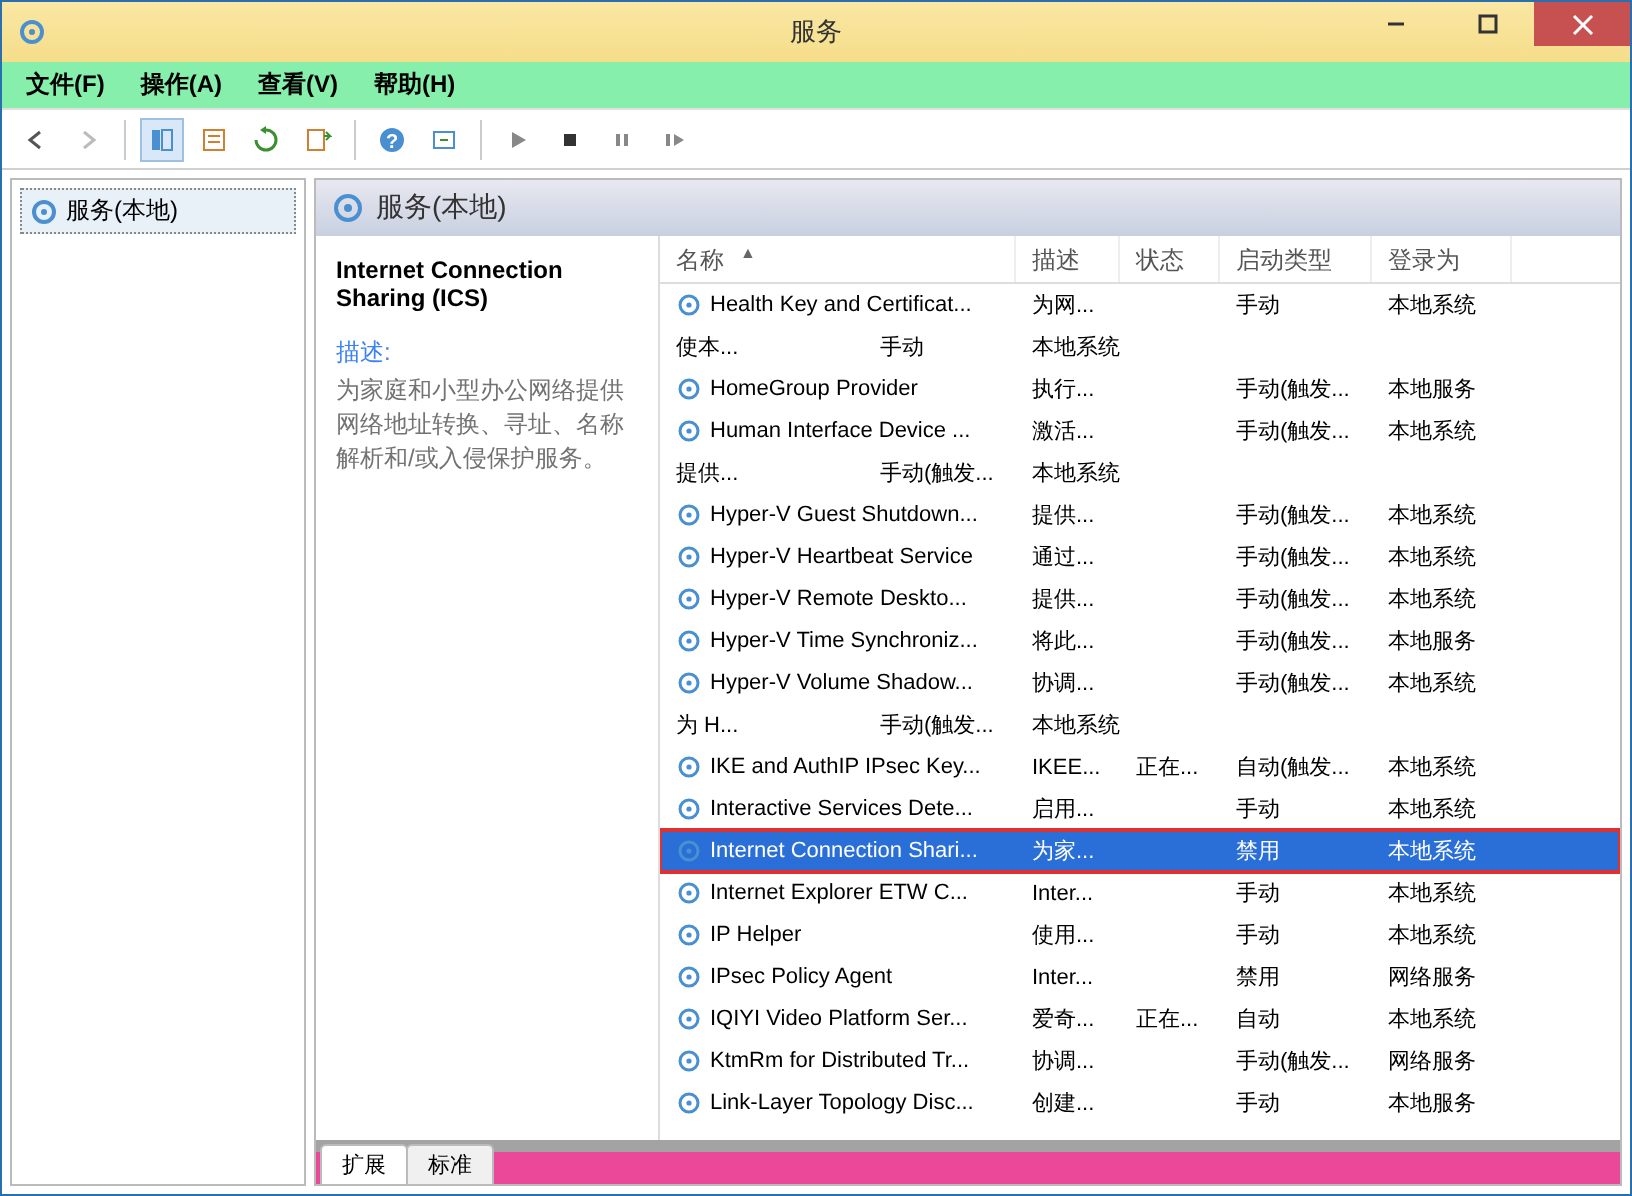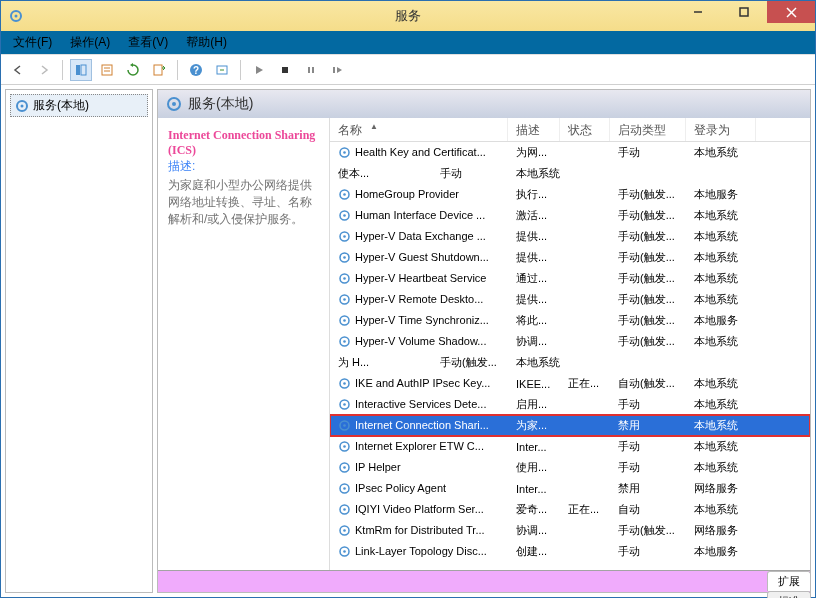--- a/index.html
+++ b/index.html
@@ -4,52 +4,52 @@
 <style>
 * { box-sizing: border-box; margin: 0; padding: 0; }
 body { font-family: "Microsoft YaHei", "Segoe UI", sans-serif; font-size: 12px; background: #fff; }
 .window { width: 816px; height: 598px; border: 1px solid #2a6fb0; display: flex; flex-direction: column; background: #fff; }
 .titlebar { height: 30px; background: linear-gradient(#f9e7a3, #f5dd8a); display: flex; align-items: center; position: relative; }
 .titlebar-icon { margin-left: 8px; }
 .titlebar-title { position: absolute; left: 50%; transform: translateX(-50%); font-size: 13px; color: #333; }
 .win-controls { margin-left: auto; display: flex; height: 22px; margin-top: -8px; }
 .win-btn { width: 46px; display: flex; align-items: center; justify-content: center; }
 .win-btn.close { background: #c75050; color: #fff; width: 48px; }
-.menubar { height: 24px; background: #0369a1; display: flex; align-items: center; padding: 0 4px; gap: 2px; border-bottom: 1px solid #e0e0e0; }
+.menubar { height: 24px; background: #86efac; display: flex; align-items: center; padding: 0 4px; gap: 2px; border-bottom: 1px solid #e0e0e0; font-weight: bold; }
 .menuitem { padding: 2px 8px; font-size: 12px; cursor: default; }
 .toolbar { height: 30px; background: #fff; display: flex; align-items: center; padding: 0 6px; gap: 4px; border-bottom: 1px solid #d0d0d0; }
 .tool-btn { width: 22px; height: 22px; display: flex; align-items: center; justify-content: center; border: 1px solid transparent; }
 .tool-btn.active { border: 1px solid #a0c0e0; background: #d8e8f8; }
 .tool-sep { width: 1px; height: 20px; background: #ccc; margin: 0 3px; }
 .body-area { flex: 1; display: flex; padding: 4px; gap: 4px; min-height: 0; }
 .left-pane { width: 148px; border: 1px solid #bbb; background: #fff; padding: 4px; }
 .left-item { display: flex; align-items: center; gap: 4px; padding: 2px 4px; background: #e8f0f8; border: 1px dotted #888; }
 .right-pane { flex: 1; border: 1px solid #bbb; display: flex; flex-direction: column; min-height: 0; }
 .right-header { height: 28px; background: linear-gradient(#e8e8f0, #c8d0e0); display: flex; align-items: center; padding: 0 8px; font-size: 14px; color: #333; gap: 6px; }
 .right-body { flex: 1; display: flex; min-height: 0; }
 .detail-col { width: 172px; padding: 10px 10px; border-right: 1px solid #ddd; font-size: 12px; }
-.detail-title { font-weight: bold; color: #ec4899; font-family: Liberation Serif, serif; }
+.detail-title { font-weight: bold; margin-bottom: 12px; color: #000000; }
 .detail-desc-label { color: #3b82f6; }
 .detail-desc { margin-top: 2px; color: #737373; }
 .list-col { flex: 1; display: flex; flex-direction: column; min-height: 0; }
 .list-header { display: flex; height: 24px; border-bottom: 1px solid #ddd; background: #fff; }
 .list-header .col { padding: 4px 8px; border-right: 1px solid #eee; font-size: 12px; color: #555; display: flex; align-items: flex-start; }
 .sort-arrow { font-size: 8px; color: #666; margin-left: 8px; }
 .list-rows { flex: 1; overflow-y: scroll; position: relative; }
 .row { display: flex; height: 21px; align-items: center; font-size: 11px; }
 .row .cell { padding: 0 8px; white-space: nowrap; overflow: hidden; text-overflow: ellipsis; }
 .row.selected { background: #2a6fd8; color: #fff; }
 .row.highlighted { outline: 2px solid #e03030; outline-offset: -1px; }
 .gear-icon { display: inline-block; }
 .col.name, .cell.name { width: 178px; }
 .col.desc, .cell.desc { width: 52px; }
 .col.status, .cell.status { width: 50px; }
 .col.startup, .cell.startup { width: 76px; }
 .col.logon, .cell.logon { width: 70px; }
-.tabs { height: 22px; display: flex; align-items: flex-end; padding-left: 2px; border-top: 1px solid #a3a3a3; background: #f0abfc; flex-direction: column; }
+.tabs { height: 22px; display: flex; align-items: flex-end; padding-left: 2px; border-top: 6px solid #a3a3a3; background: #ec4899; }
 .tab { padding: 2px 10px; border: 1px solid #bbb; border-bottom: none; font-size: 11px; background: #fff; margin-right: -1px; border-radius: 3px 3px 0 0; }
 .tab.inactive { background: #f0f0f0; text-align: right; }
 svg { display: block; }
 </style>
 </head>
 <body>
 
 <div class="window">
   <div class="titlebar">
     <span class="titlebar-icon">
@@ -234,24 +234,20 @@
                 <div class="cell name"><span class="gear-icon" style="vertical-align:middle;margin-right:4px;display:inline-block;"><svg width="13" height="13">
                       <circle cx="6.5" cy="6.5" r="4.5" fill="none" stroke="#4a90d0" stroke-width="1.5"></circle>
                       <circle cx="6.5" cy="6.5" r="1.3" fill="#4a90d0"></circle>
                     </svg></span>Human Interface Device ...</div>
                 <div class="cell desc">激活...</div>
                 <div class="cell status"></div>
                 <div class="cell startup">手动(触发...</div>
                 <div class="cell logon">本地系统</div>
               </div>
               <div class="row">
-                <div class="cell name"><span class="gear-icon" style="vertical-align:middle;margin-right:4px;display:inline-block;"><svg width="13" height="13">
-                      <circle cx="6.5" cy="6.5" r="4.5" fill="none" stroke="#4a90d0" stroke-width="1.5"></circle>
-                      <circle cx="6.5" cy="6.5" r="1.3" fill="#4a90d0"></circle>
-                    </svg></span>Hyper-V Data Exchange ...</div>
                 <div class="cell desc">提供...</div>
                 <div class="cell status"></div>
                 <div class="cell startup">手动(触发...</div>
                 <div class="cell logon">本地系统</div>
               </div>
               <div class="row">
                 <div class="cell name"><span class="gear-icon" style="vertical-align:middle;margin-right:4px;display:inline-block;"><svg width="13" height="13">
                       <circle cx="6.5" cy="6.5" r="4.5" fill="none" stroke="#4a90d0" stroke-width="1.5"></circle>
                       <circle cx="6.5" cy="6.5" r="1.3" fill="#4a90d0"></circle>
                     </svg></span>Hyper-V Guest Shutdown...</div>

